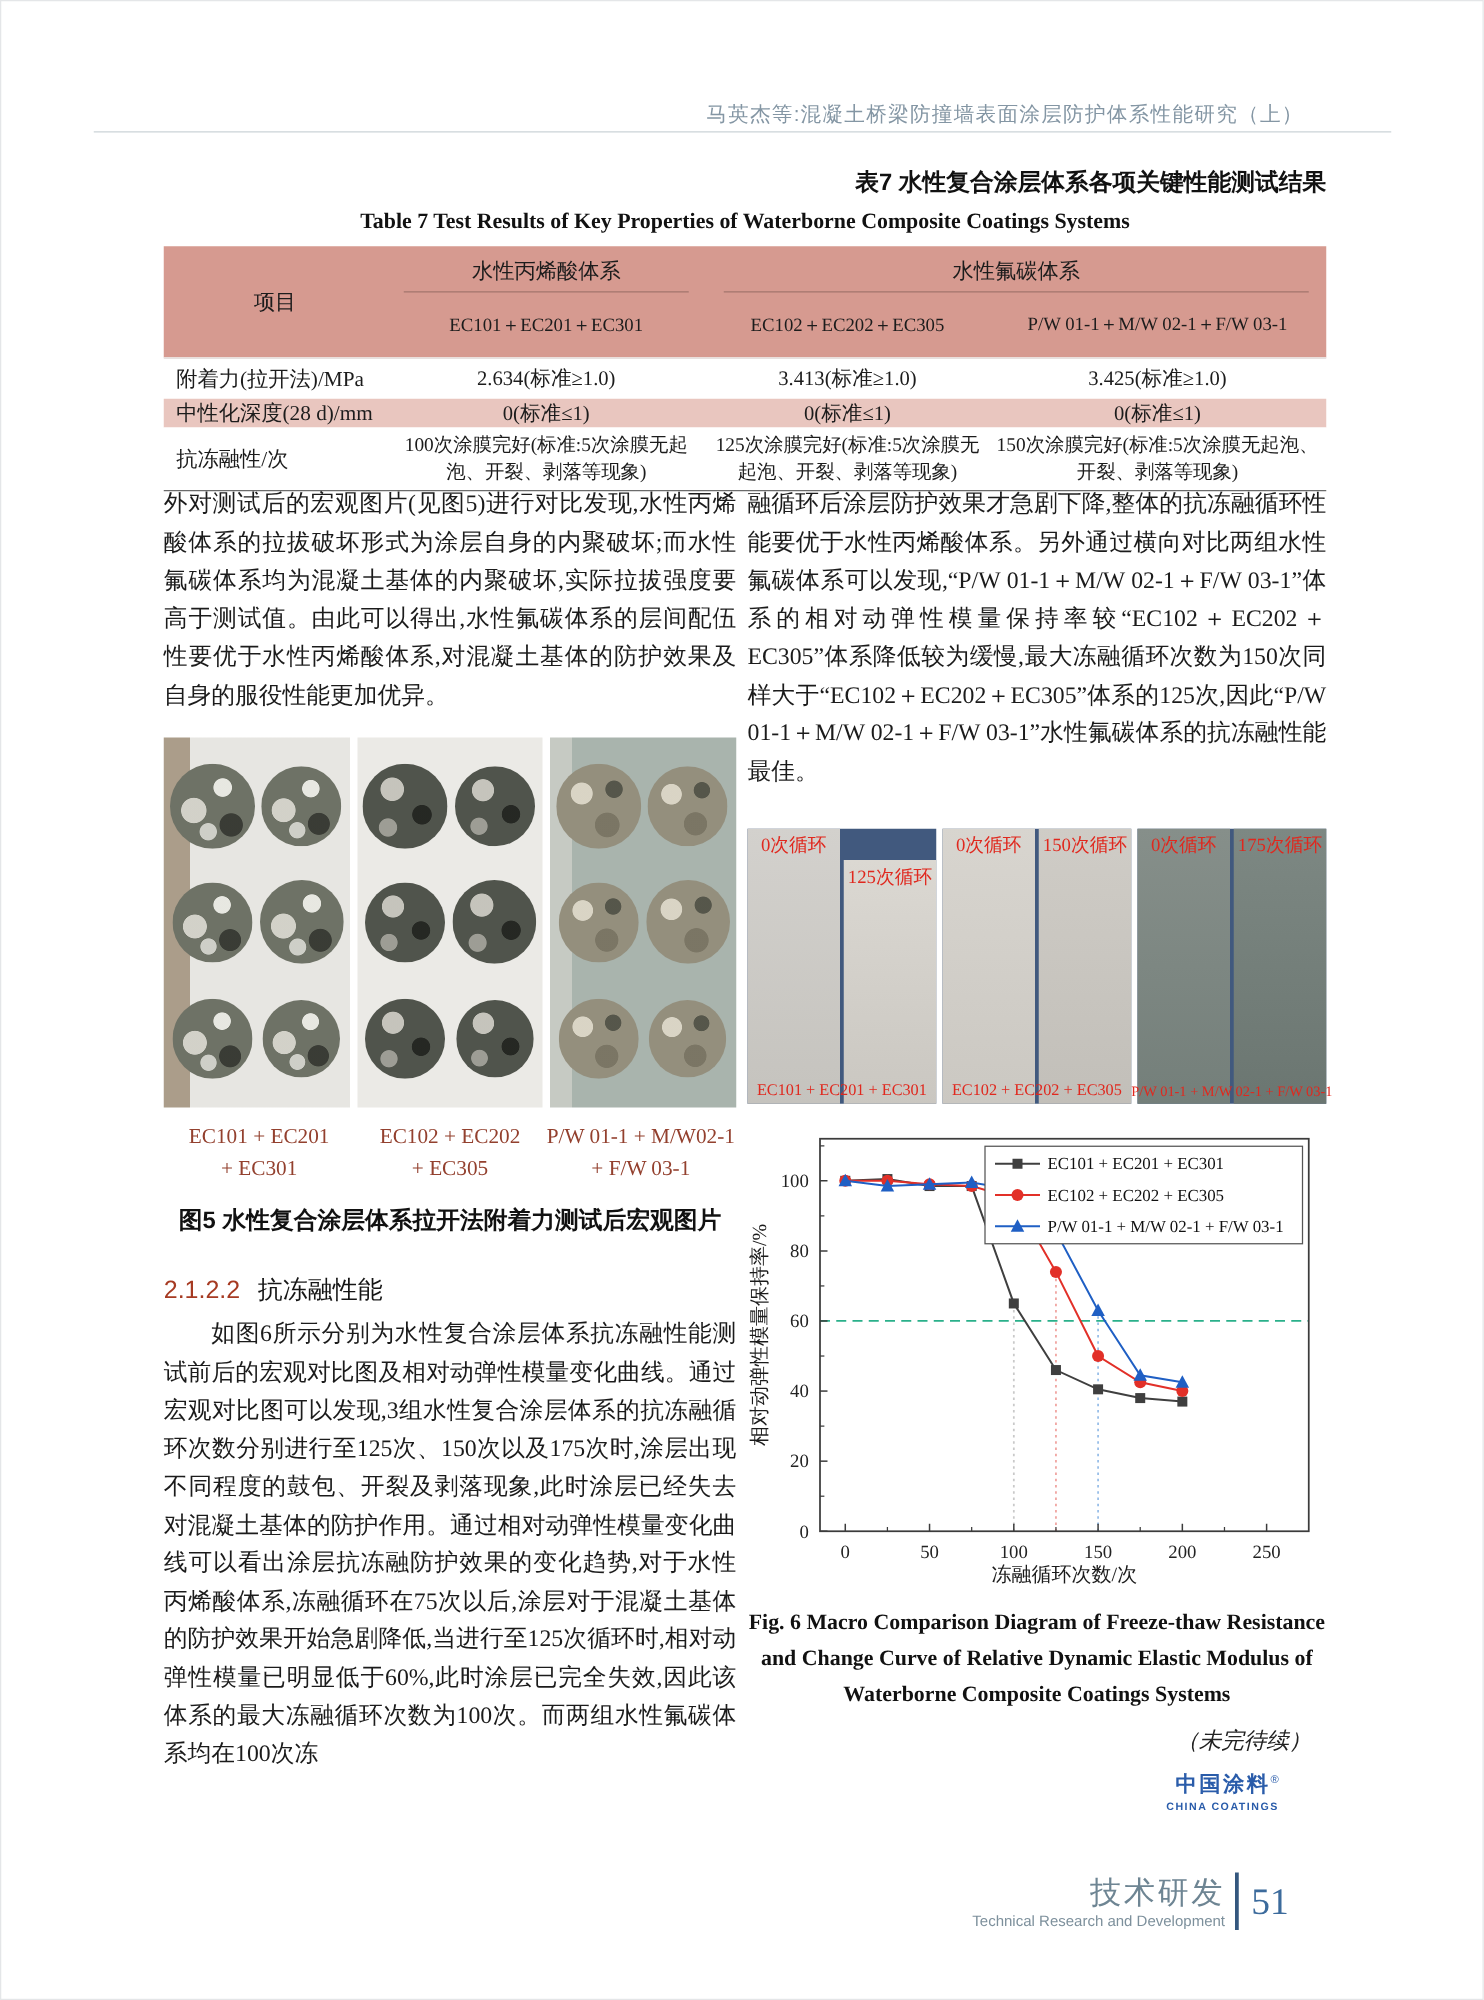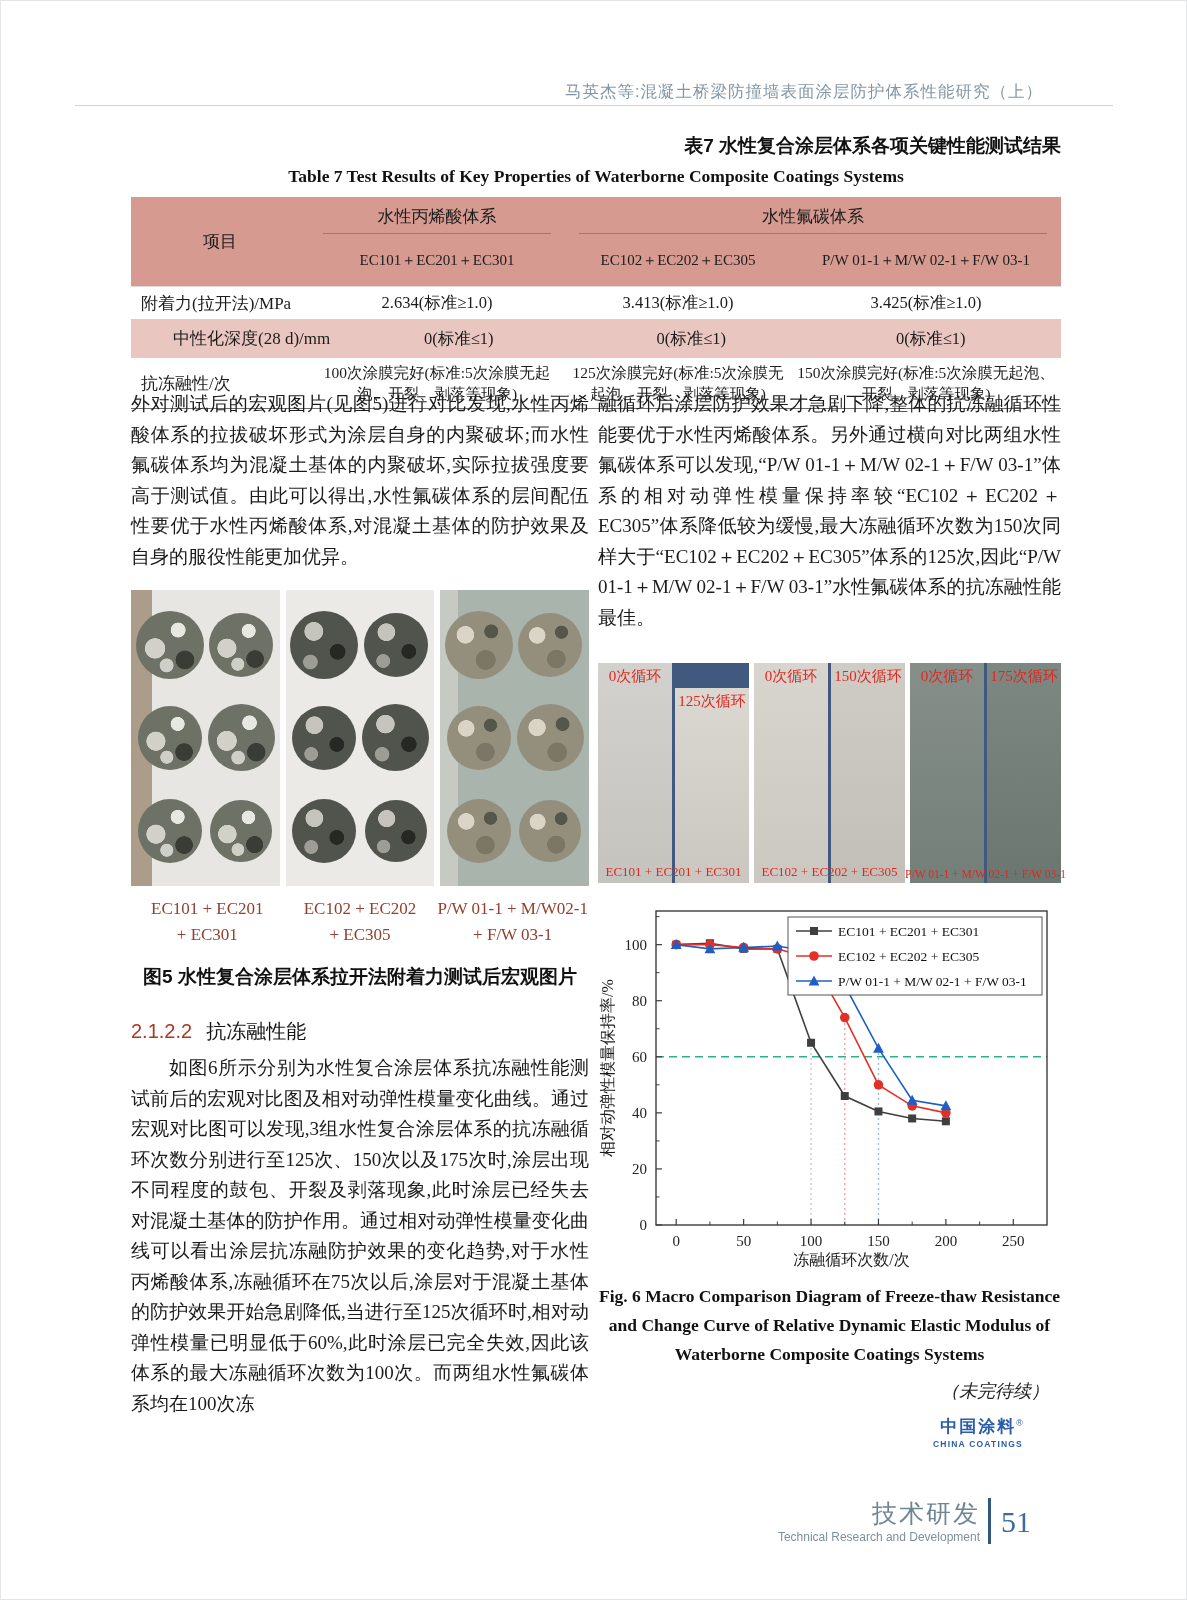--- a/index.html
+++ b/index.html
@@ -29,21 +29,21 @@
   .t7-g .g-in { display:block; margin:0 14px; padding:8px 0 5px; border-bottom:1px solid #a3756c; }
   .g1 { width:256px; } .g2 { width:496px; }
   .t7-sys { display:flex; align-items:center; min-height:52px; }
   .t7-sys > div { text-align:center; font-size:15px; color:#1c1c1c; padding:4px 6px; }
   .sys1 { width:256px; } .sys2 { width:226px; } .sys3 { width:270px; line-height:22px; }
   .t7-row { display:flex; align-items:center; }
   .t7-row > div:first-child { width:178px; padding-left:10px; font-size:17px; color:#1c1c1c; }
   .t7-row .v1 { width:256px; } .t7-row .v2 { width:226px; } .t7-row .v3 { width:270px; }
   .t7-row .val { text-align:center; font-size:16.5px; color:#1c1c1c; }
   .r1 { height:33px; background:#fff; border-top:1px solid #e0d8d6; }
-  .r2 { height:39px; background:#e9c6bf;padding-left:32px; }
+  .r2 { height:23px; background:#e9c6bf; }
   .r3 { min-height:50px; background:#fff; padding:3px 0; }
   .r3 .val { font-size:15.5px; line-height:21px; padding:0 4px; }
 
   
   .colL { position:absolute; top:388px; left:130px; width:458px; }
   .colR { position:absolute; top:388px; left:597px; width:463px; }
   .para { font-size:19px; line-height:30.5px; text-align:justify; color:#1b1b1b; }
   .indent { text-indent:2em; }
 
   

